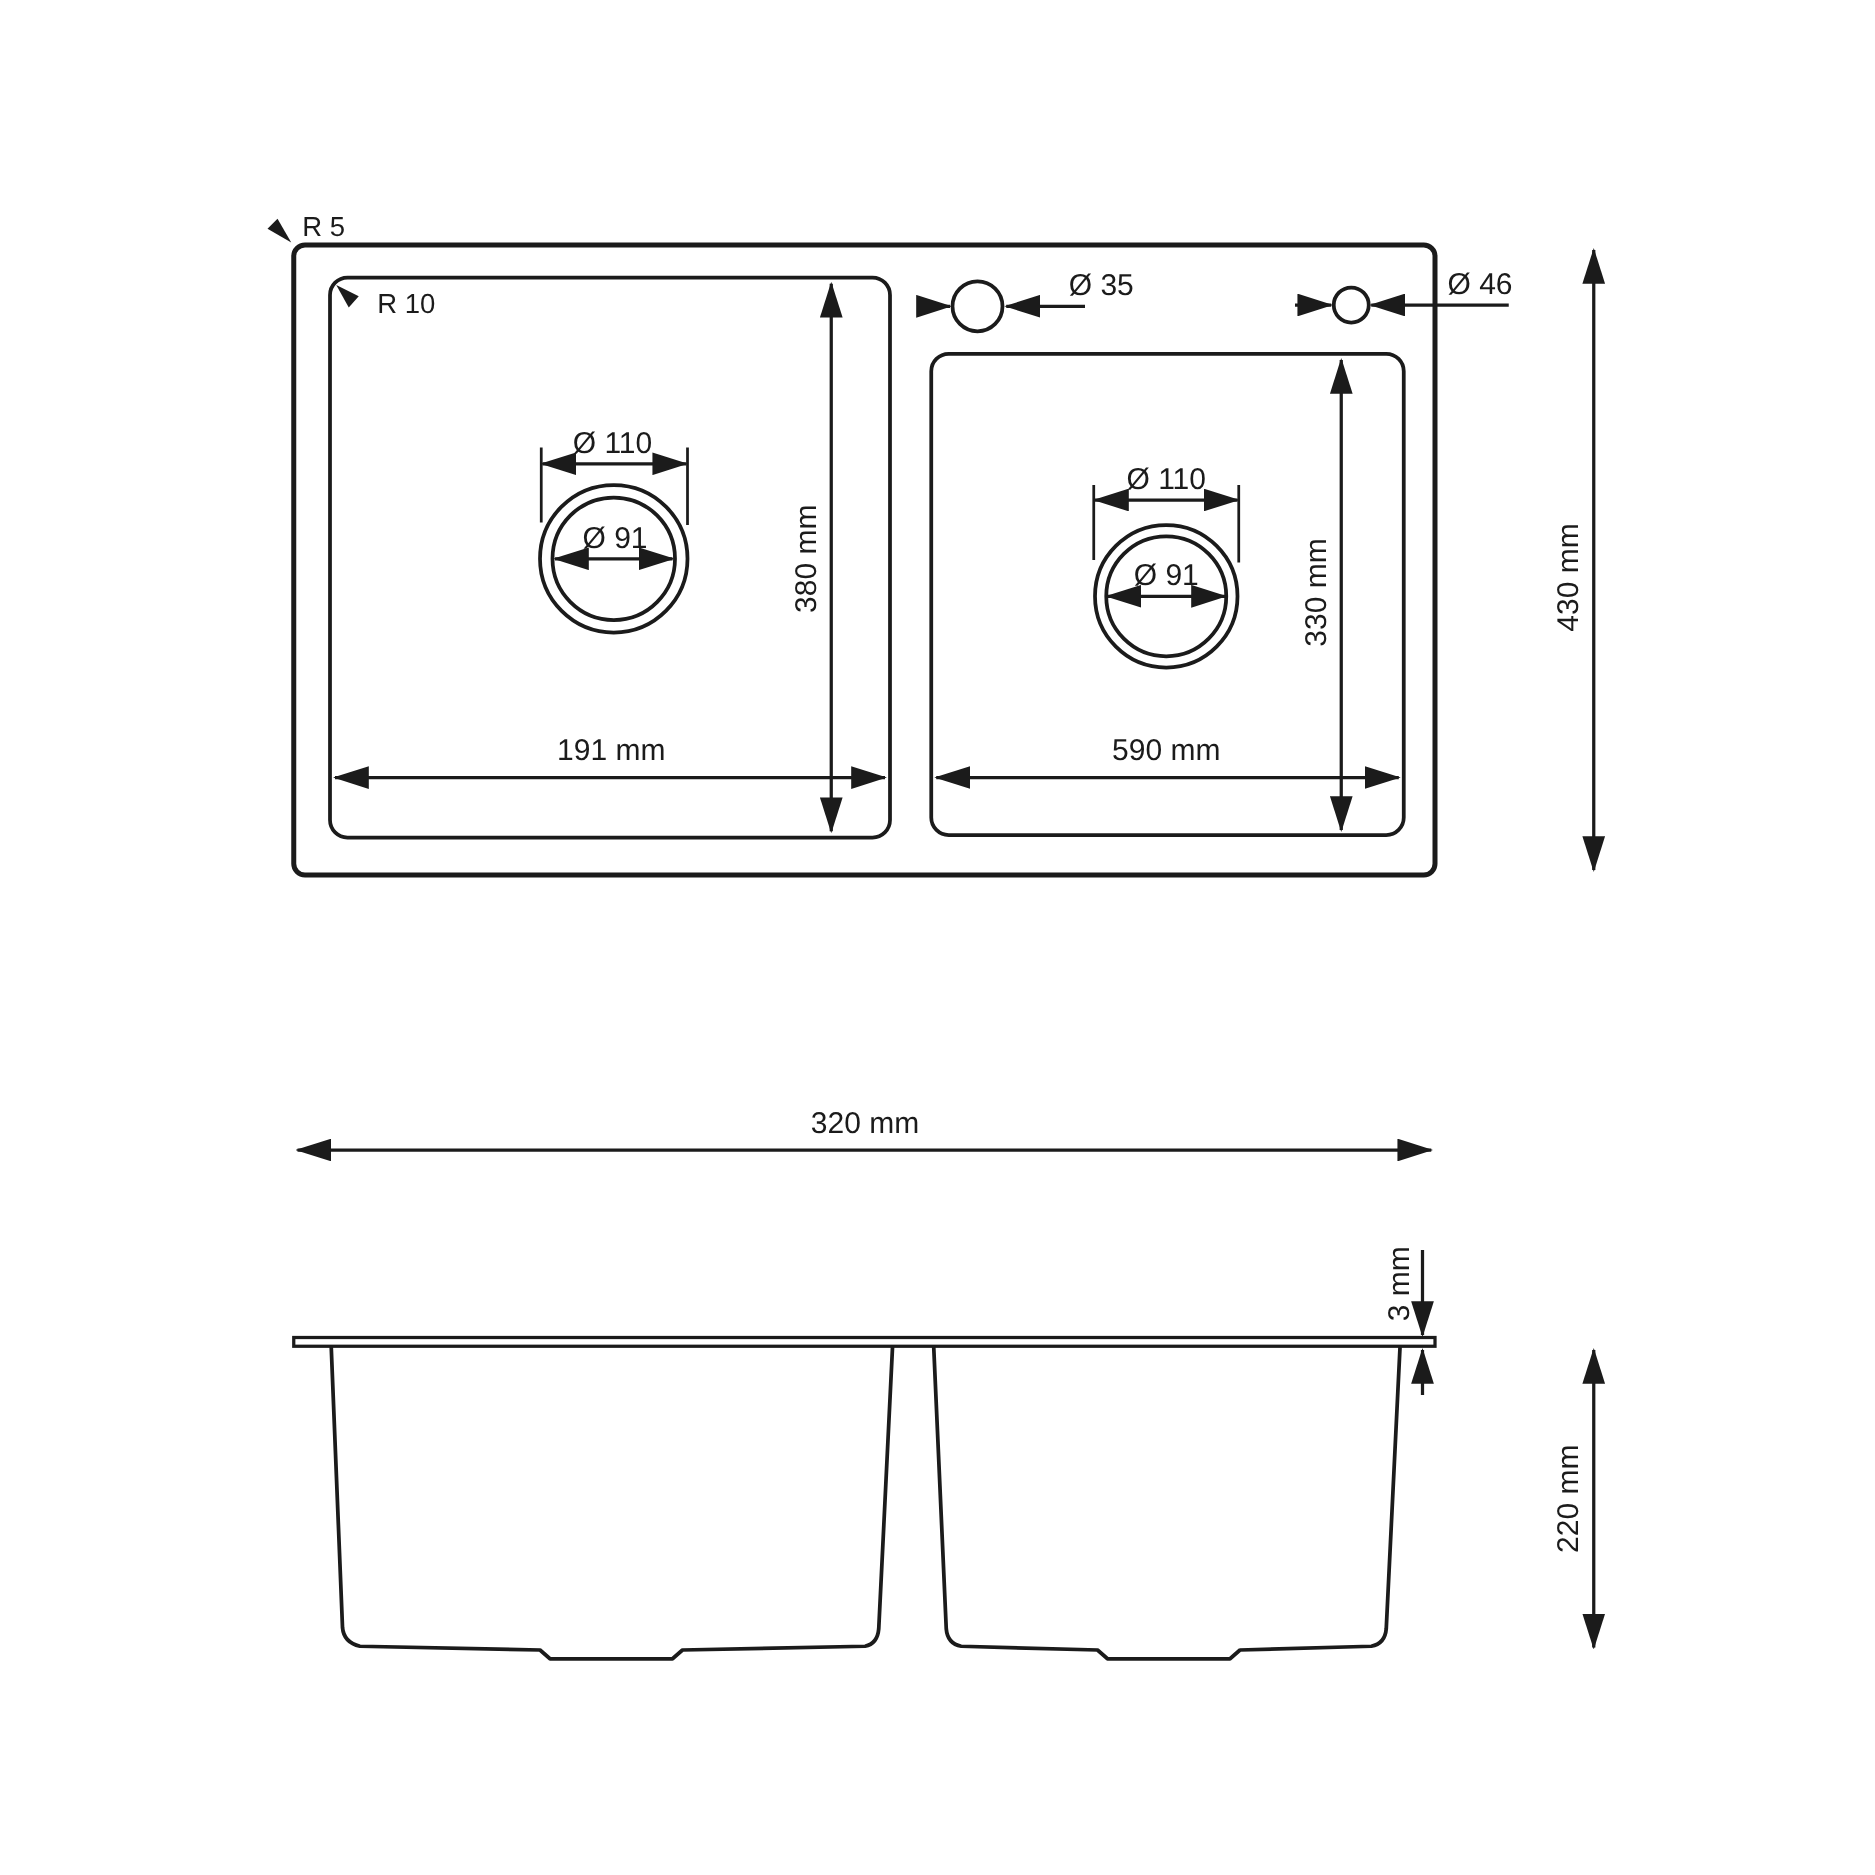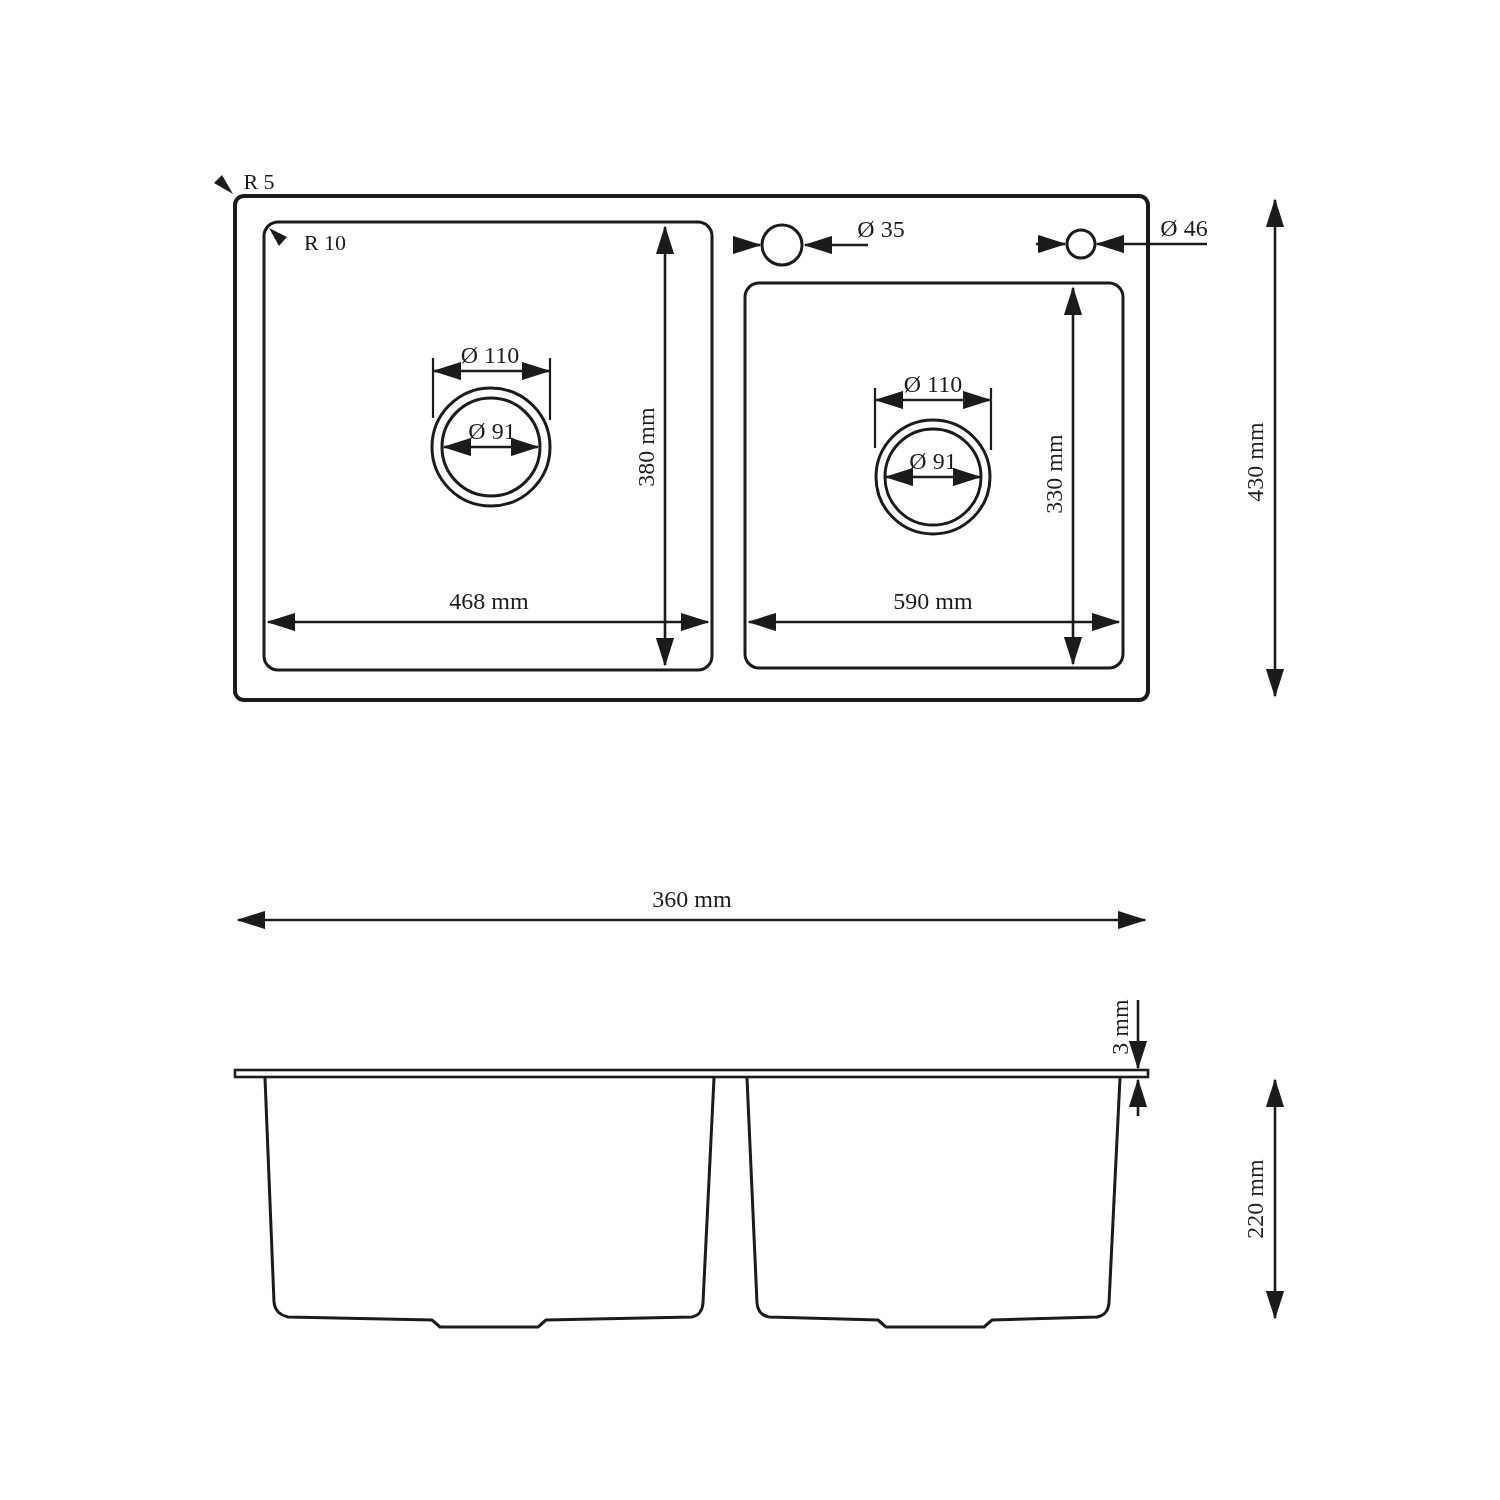--- a/index.html
+++ b/index.html
@@ -1,21 +1,21 @@
 <!DOCTYPE html>
 <html><head>
 <meta charset="utf-8">
 <style>
   html, body { margin: 0; padding: 0; background: #ffffff; }
   #canvas {
     position: relative;
     width: 1500px;
     height: 1500px;
     background: #ffffff;
-    font-family: Liberation Serif, serif;
+    font-family: Liberation Sans, sans-serif;
     color: #1b1b1b;
     overflow: hidden;
   }
   #drawing { position: absolute; left: 0; top: 0; }
   .lbl {
     position: absolute;
     font-size: 24px;
     line-height: 1;
     color: #1b1b1b;
     white-space: nowrap;
@@ -104,33 +104,33 @@
   <div class="lbl small" style="left:325px; top:243px;">R 10</div>
 
   <div class="lbl" style="left:881px; top:229px;">Ø 35</div>
 
   <div class="lbl" style="left:1184px; top:228px;">Ø 46</div>
 
   <div class="lbl" style="left:490px; top:355px;">Ø 110</div>
 
   <div class="lbl" style="left:492px; top:431px;">Ø 91</div>
 
-  <div class="lbl" style="left:489px; top:601px;">468 mm</div>
+  <div class="lbl" style="left:489px; top:601px;">191 mm</div>
 
   <div class="lbl rot" style="left:646px; top:447px;">380 mm</div>
 
   <div class="lbl" style="left:933px; top:384px;">Ø 110</div>
 
   <div class="lbl" style="left:933px; top:461px;">Ø 91</div>
 
   <div class="lbl" style="left:933px; top:601px;">590 mm</div>
 
   <div class="lbl rot" style="left:1054px; top:474px;">330 mm</div>
 
   <div class="lbl rot" style="left:1255px; top:462px;">430 mm</div>
 
-  <div class="lbl" style="left:692px; top:899px;">360 mm</div>
+  <div class="lbl" style="left:692px; top:899px;">320 mm</div>
 
   <div class="lbl rot" style="left:1120px; top:1027px;">3 mm</div>
 
   <div class="lbl rot" style="left:1255px; top:1199px;">220 mm</div>
 
 </div>
 
 </body></html>

